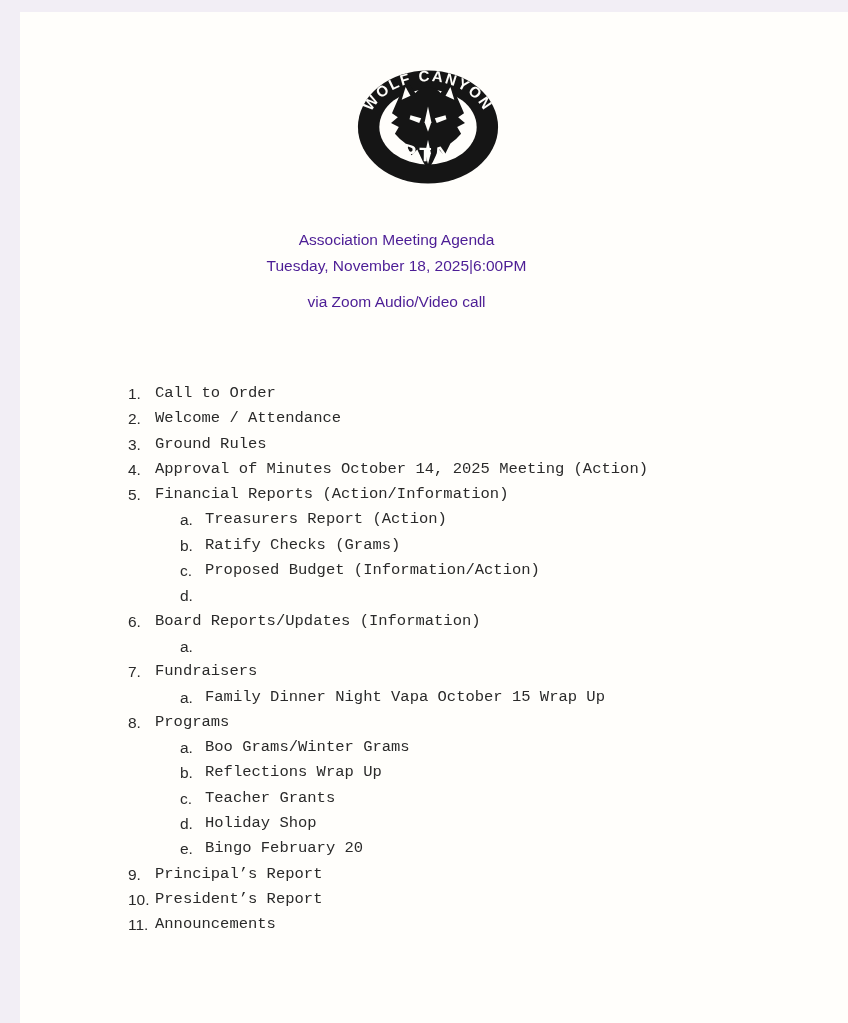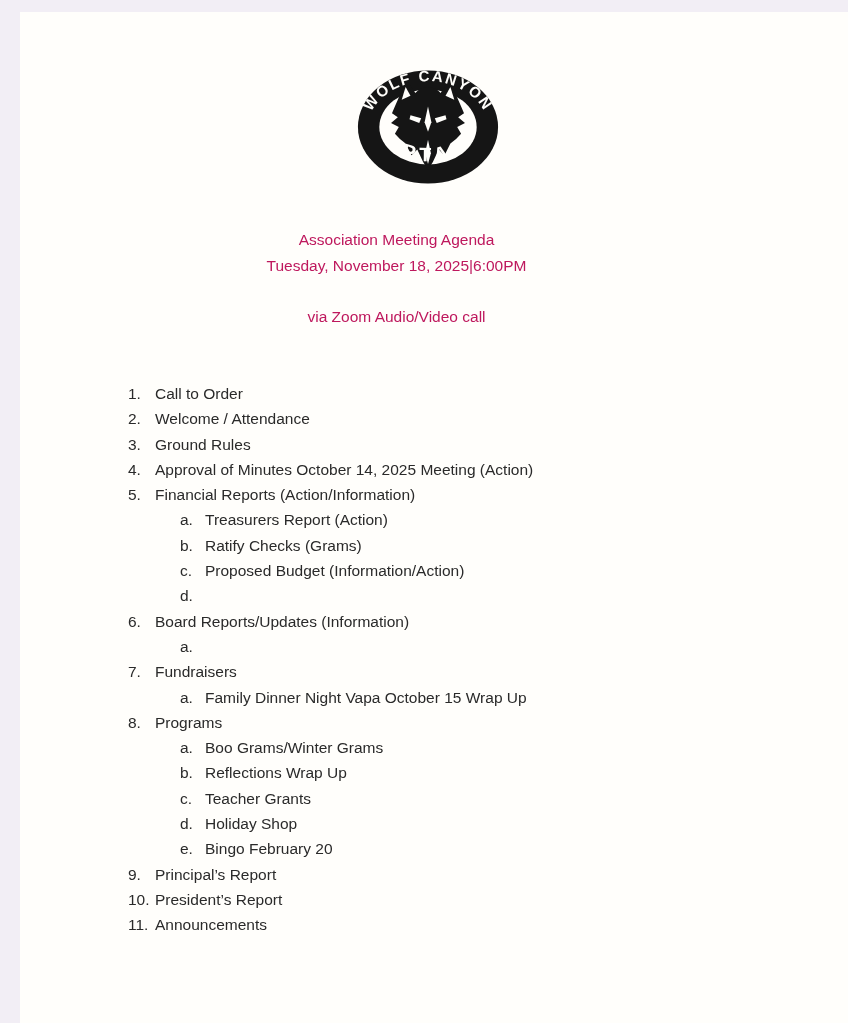--- a/index.html
+++ b/index.html
@@ -21,38 +21,38 @@
     left: 335px; top: 54px;
     width: 146px; height: 122px;
   }
   .doc-header {
     position: absolute;
     left: 0; top: 215px;
     width: 764px;
     padding-right: 11px;
     box-sizing: border-box;
     text-align: center;
-    color: #be185d;
+    color: #4c1d95;
     font-size: 15.5px;
     line-height: 25.5px;
   }
-  .doc-header .location-line { margin-top: 26px; }
+  .doc-header .location-line { margin-top: 11px; }
   .agenda {
     position: absolute;
     left: 108px; top: 369px;
     width: 640px;
     color: #2a2a2a;
     font-size: 15.5px;
     line-height: 25.3px;
   }
   .row { display: flex; }
   .row .num { width: 27px; flex: 0 0 27px; }
   .row.sub { padding-left: 52px; }
   .row .letter { width: 25px; flex: 0 0 25px; }
-  .row .txt { flex: 1; }
+  .row .txt { flex: 1; font-family: Liberation Mono, monospace; }
 </style>
 </head>
 <body>
 
 <div class="page">
 
   <div class="logo-wrap">
     <svg width="146" height="122" viewBox="0 0 150 122">
       <ellipse cx="75" cy="61" rx="72" ry="58" fill="#151515"></ellipse>
       <ellipse cx="75" cy="61" rx="50" ry="38.5" fill="#fffefb"></ellipse>

